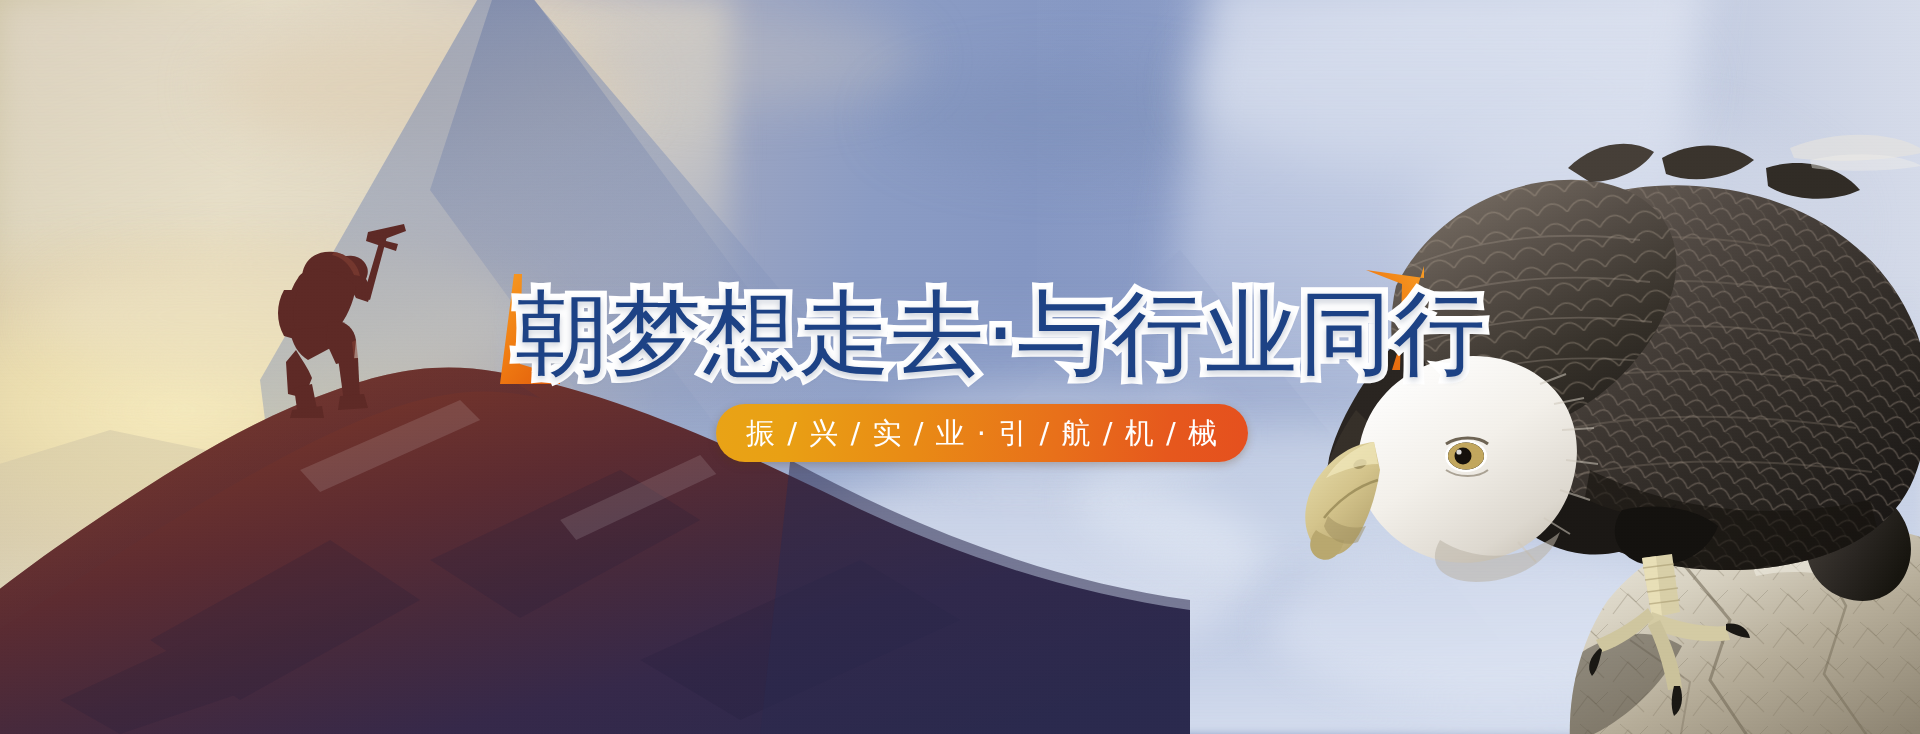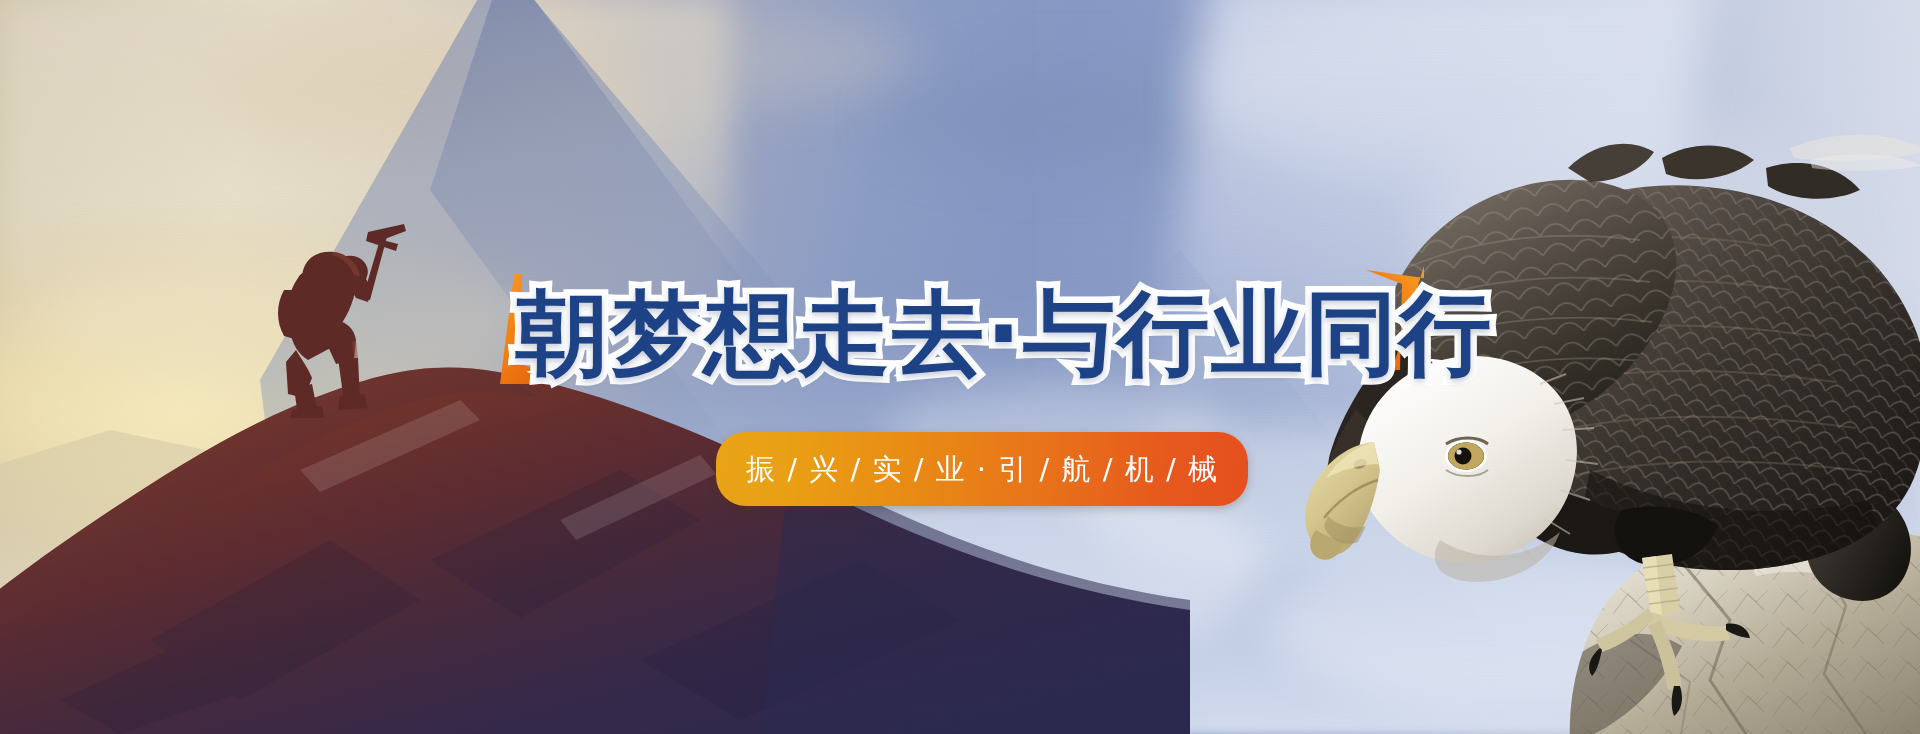--- a/index.html
+++ b/index.html
@@ -130,48 +130,47 @@
   .text-block{
     position:absolute;left:0;top:0;width:100%;height:100%;
     pointer-events:none;
   }
 
   .headline{
     position:absolute;
     left:516px;top:288px;
     font-size:92px;
     line-height:1;
-    font-weight:700;
+    font-weight:400;
     letter-spacing:2px;
     white-space:nowrap;
     color:#1d4285;
     -webkit-text-stroke:13px #ffffff;
     paint-order:stroke fill;
     text-shadow:0 3px 6px rgba(40,60,100,.28);
     pointer-events:auto;
   }
 
   
   .accent{position:absolute;width:0;height:0;}
   .accent svg{display:block;overflow:visible;}
   .accent-bl{left:492px;top:272px;}
   .accent-tr{left:1356px;top:262px;}
 
   
   .pill{
     position:absolute;
     left:716px;top:404px;
-    height:74px;
+    height:58px;
     padding:0 30px;
     display:flex;align-items:center;justify-content:center;
     border-radius:30px;
     background:linear-gradient(95deg,#e9a316 0%,#e9a014 13%,#e98a15 38%,#e8701a 64%,#e6581d 85%,#e5501e 100%);
     box-shadow:0 3px 9px rgba(90,50,10,.26);
     pointer-events:auto;
-    margin-top:28px;
   }
   .pill-text{
     font-size:29px;
     font-weight:500;
     letter-spacing:1.5px;
     color:#ffffff;
     white-space:nowrap;
     line-height:1;
   }
 

